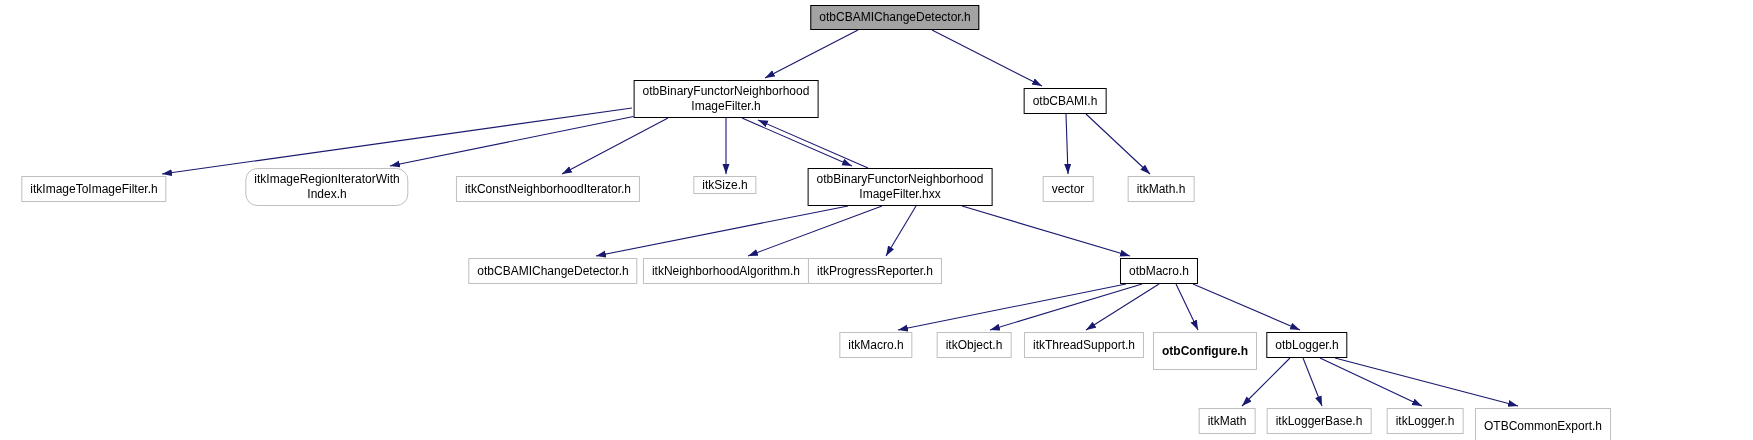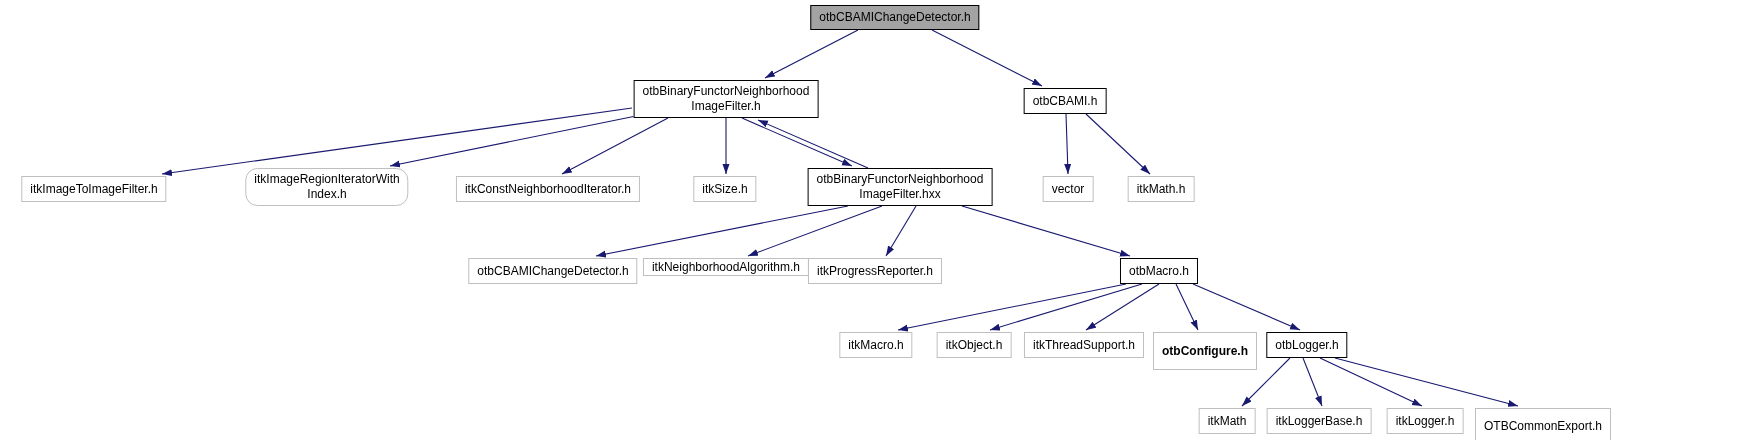--- a/index.html
+++ b/index.html
@@ -87,27 +87,27 @@
   </svg>
 
   <div class="node root" style="left:895px;  top:5px;   height:25px;">otbCBAMIChangeDetector.h</div>
   <div class="node key" style="left:726px;  top:80px;  height:38px;">otbBinaryFunctorNeighborhood
 ImageFilter.h</div>
   <div class="node key" style="left:1065px; top:88px;  height:26px;">otbCBAMI.h</div>
   <div class="node" style="left:94px;   top:176px; height:26px;">itkImageToImageFilter.h</div>
   <div class="node" style="left:327px;  top:168px; height:38px;border-radius:12px;">itkImageRegionIteratorWith
 Index.h</div>
   <div class="node" style="left:548px;  top:176px; height:26px;">itkConstNeighborhoodIterator.h</div>
-  <div class="node" style="left:725px;  top:176px; height:26px;">itkSize.h</div>
+  <div class="node" style="left:725px;  top:176px; height:18px;">itkSize.h</div>
   <div class="node key" style="left:900px;  top:168px; height:38px;">otbBinaryFunctorNeighborhood
 ImageFilter.hxx</div>
   <div class="node" style="left:1068px; top:176px; height:26px;">vector</div>
   <div class="node" style="left:1161px; top:176px; height:26px;">itkMath.h</div>
   <div class="node" style="left:553px;  top:258px; height:26px;">otbCBAMIChangeDetector.h</div>
-  <div class="node" style="left:726px;  top:258px; height:18px;">itkNeighborhoodAlgorithm.h</div>
+  <div class="node" style="left:726px;  top:258px; height:26px;">itkNeighborhoodAlgorithm.h</div>
   <div class="node" style="left:875px;  top:258px; height:26px;">itkProgressReporter.h</div>
   <div class="node key" style="left:1159px; top:258px; height:26px;">otbMacro.h</div>
   <div class="node" style="left:876px;  top:332px; height:26px;">itkMacro.h</div>
   <div class="node" style="left:974px;  top:332px; height:26px;">itkObject.h</div>
   <div class="node" style="left:1084px; top:332px; height:26px;">itkThreadSupport.h</div>
   <div class="node" style="left:1205px; top:332px; height:38px;font-weight:bold;">otbConfigure.h</div>
   <div class="node key" style="left:1307px; top:332px; height:26px;">otbLogger.h</div>
   <div class="node" style="left:1227px; top:408px; height:26px;">itkMath</div>
   <div class="node" style="left:1319px; top:408px; height:26px;">itkLoggerBase.h</div>
   <div class="node" style="left:1425px; top:408px; height:26px;">itkLogger.h</div>

